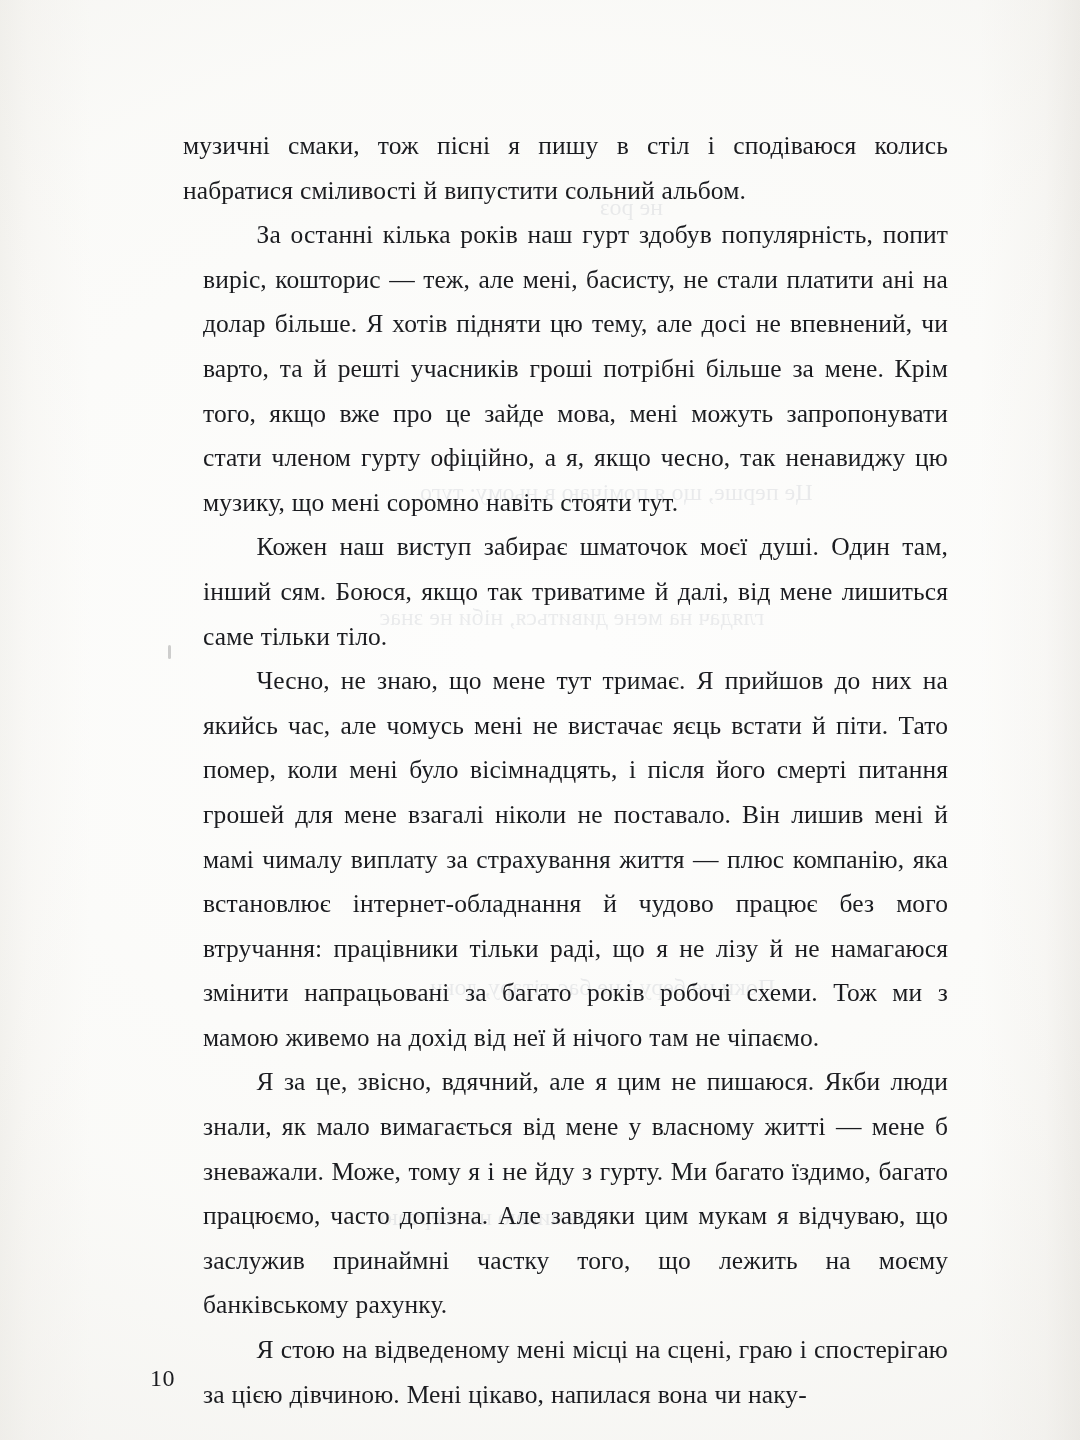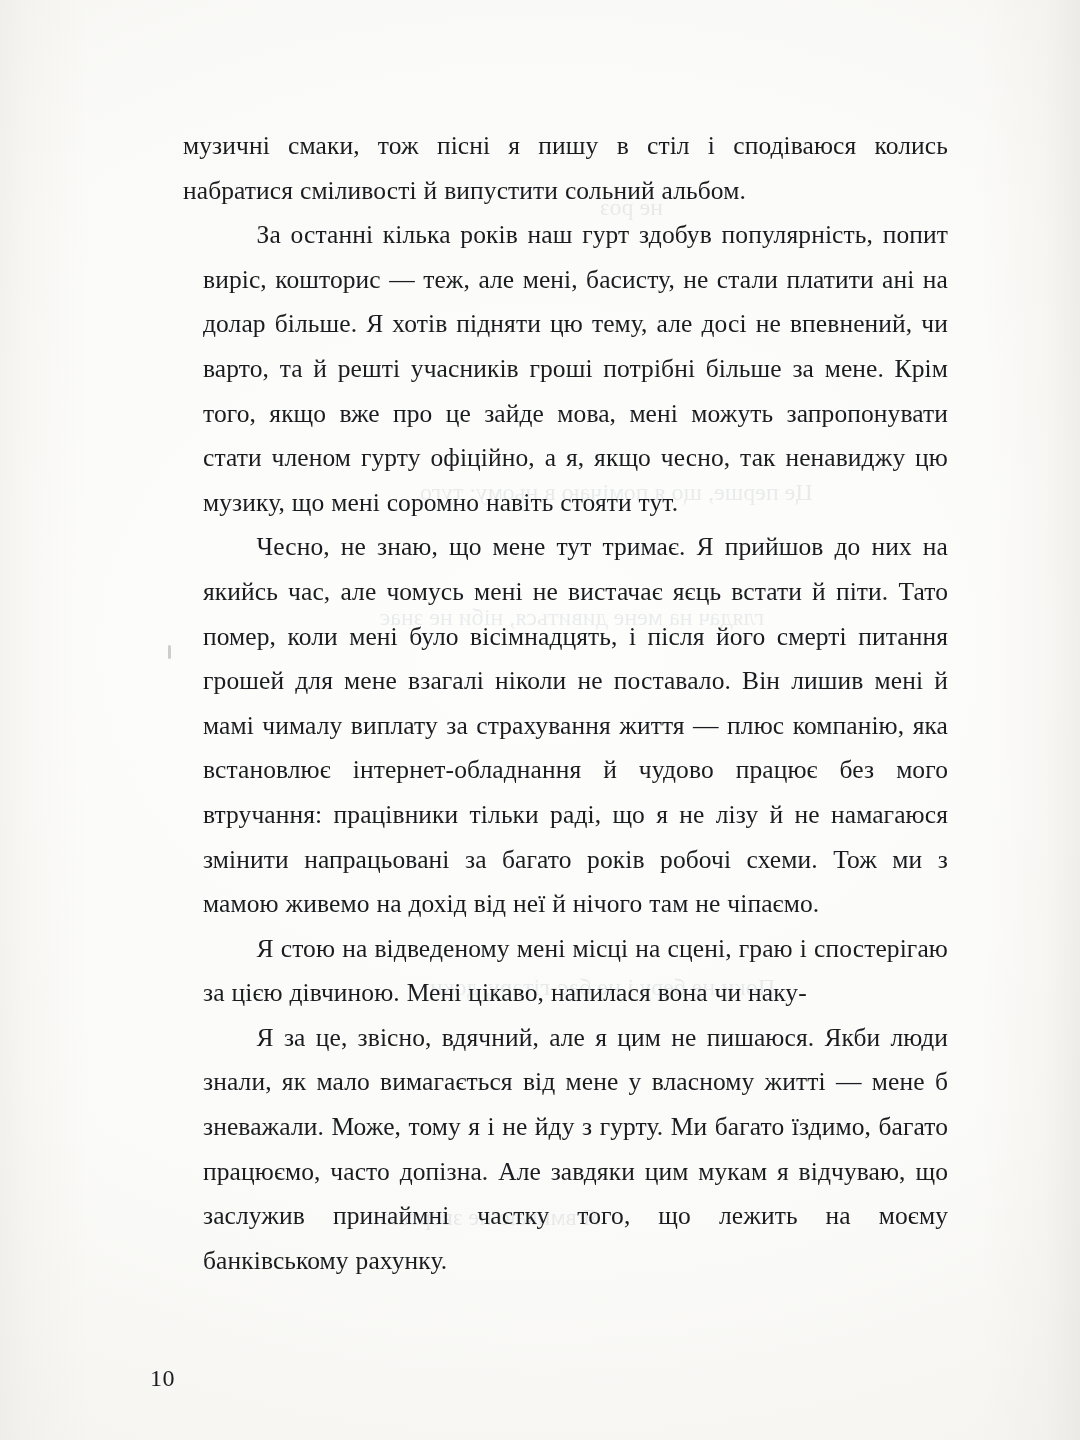--- a/index.html
+++ b/index.html
@@ -129,22 +129,23 @@
     <span class="st3">глядач на мене дивиться, ніби не знає</span>
     <span class="st4">Поки не беру і не бас-гітару, доки</span>
     <span class="st5">Я вмикаю не звертаю</span>
   </div>
 
   <div class="edge-mark"></div>
 
   <div class="text-column">
     <p class="para first">музичні смаки, тож пісні я пишу в стіл і сподіваюся колись набратися сміливості й випустити сольний альбом.</p>
     <p class="para">За останні кілька років наш гурт здобув популярність, попит виріс, кошторис — теж, але мені, басисту, не стали платити ані на долар більше. Я хотів підняти цю тему, але досі не впевнений, чи варто, та й решті учасників гроші потрібні більше за мене. Крім того, якщо вже про це зайде мова, мені можуть запропонувати стати членом гурту офіційно, а я, якщо чесно, так ненавиджу цю музику, що мені соромно навіть стояти тут.</p>
+    <p class="para">Кожен наш виступ забирає шматочок моєї душі. Один там, інший сям. Боюся, якщо так триватиме й далі, від мене лишиться саме тільки тіло.</p>
     <p class="para">Чесно, не знаю, що мене тут тримає. Я прийшов до них на якийсь час, але чомусь мені не вистачає яєць встати й піти. Тато помер, коли мені було вісімнадцять, і після його смерті питання грошей для мене взагалі ніколи не поставало. Він лишив мені й мамі чималу виплату за страхування життя — плюс компанію, яка встановлює інтернет-обладнання й чудово працює без мого втручання: працівники тільки раді, що я не лізу й не намагаюся змінити напрацьовані за багато років робочі схеми. Тож ми з мамою живемо на дохід від неї й нічого там не чіпаємо.</p>
+    <p class="para">Я за це, звісно, вдячний, але я цим не пишаюся. Якби люди знали, як мало вимагається від мене у власному житті — мене б зневажали. Може, тому я і не йду з гурту. Ми багато їздимо, багато працюємо, часто допізна. Але завдяки цим мукам я відчуваю, що заслужив принаймні частку того, що лежить на моєму банківському рахунку.</p>
     <p class="para">Я стою на відведеному мені місці на сцені, граю і спостерігаю за цією дівчиною. Мені цікаво, напилася вона чи наку-</p>
-    <p class="para">Я за це, звісно, вдячний, але я цим не пишаюся. Якби люди знали, як мало вимагається від мене у власному житті — мене б зневажали. Може, тому я і не йду з гурту. Ми багато їздимо, багато працюємо, часто допізна. Але завдяки цим мукам я відчуваю, що заслужив принаймні частку того, що лежить на моєму банківському рахунку.</p>
   </div>
 
   <div class="footer">
     <span class="folio">10</span>
   </div>
 
 </div>
 
 </body></html>

